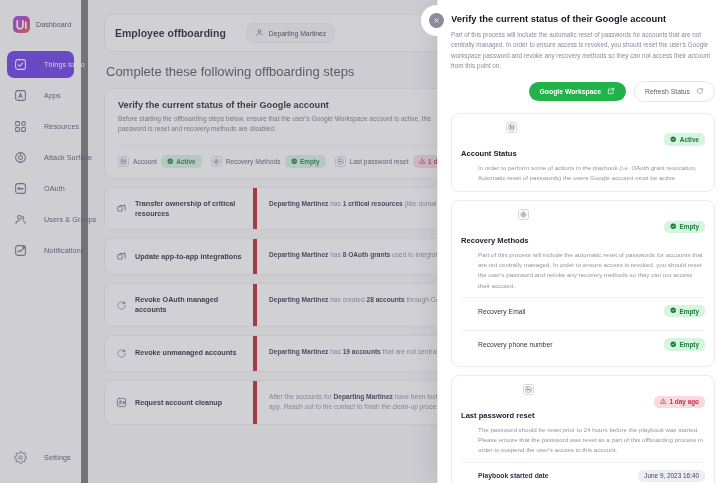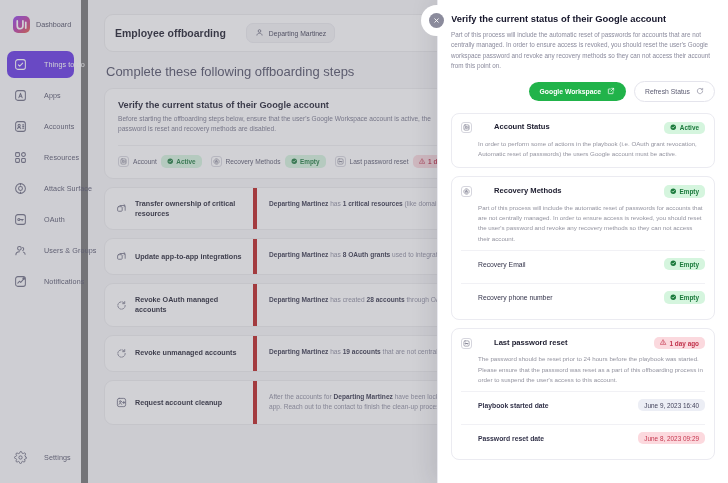--- a/index.html
+++ b/index.html
@@ -176,21 +176,21 @@
     display:inline-flex; align-items:center; gap:6px;
     font-family:"Liberation Sans", sans-serif;
   }
   .btn-refresh svg{width:8px;height:8px;}
 
   .pcard {
     border:1px solid #ebebf1; border-radius:8px;
     padding: 8px 9px; margin-bottom: 8px;
   }
   .pcard-head { display:flex; align-items:center; justify-content:space-between; }
-  .pcard-head .lhs { display:flex; align-items:flex-start; gap:22px; }
+  .pcard-head .lhs { display:flex; align-items:flex-end; gap:16px;flex-direction:column; }
   .pcard-head .ttl { font-size:7.6px; font-weight:700; color:#1c1c2e; }
   .pcard .desc { font-size:6.2px; line-height:1.65; color:#93939f; margin: 5px 0 0 17px; }
 
   .kvrow {
     display:flex; align-items:center; justify-content:space-between;
     padding: 7px 0 7px 17px;
     border-top: 1px solid #f1f1f5;
     margin-top: 6px;
   }
   .kvrow:first-of-type { margin-top: 8px; }
@@ -245,31 +245,20 @@
           </div>
           <div class="nav-item">
             <span class="nav-ico">
               <svg viewBox="0 0 24 24" fill="none" stroke="#6b6b80" stroke-width="1.9" stroke-linecap="round" stroke-linejoin="round">
                 <rect x="3" y="3" width="18" height="18" rx="4"></rect>
                 <path d="M9 16l3-8 3 8"></path>
                 <path d="M10.2 13.2h3.6"></path>
               </svg>
             </span>
             <span class="nlabel">Apps</span>
-          </div>
-          <div class="nav-item">
-            <span class="nav-ico">
-              <svg viewBox="0 0 24 24" fill="none" stroke="#6b6b80" stroke-width="1.9" stroke-linecap="round" stroke-linejoin="round">
-                <rect x="3" y="3" width="18" height="18" rx="4"></rect>
-                <circle cx="9.5" cy="10" r="2"></circle>
-                <path d="M6.5 16c.4-1.6 1.6-2.4 3-2.4s2.6.8 3 2.4"></path>
-                <path d="M16 9h2M16 12h2M16 15h2"></path>
-              </svg>
-            </span>
-            <span class="nlabel">Accounts</span>
           </div>
           <div class="nav-item">
             <span class="nav-ico">
               <svg viewBox="0 0 24 24" fill="none" stroke="#6b6b80" stroke-width="1.9" stroke-linecap="round" stroke-linejoin="round">
                 <rect x="3" y="3" width="7" height="7" rx="1.6"></rect>
                 <rect x="14" y="3" width="7" height="7" rx="3.5"></rect>
                 <rect x="3" y="14" width="7" height="7" rx="1.6"></rect>
                 <rect x="14" y="14" width="7" height="7" rx="1.6"></rect>
               </svg>
             </span>

